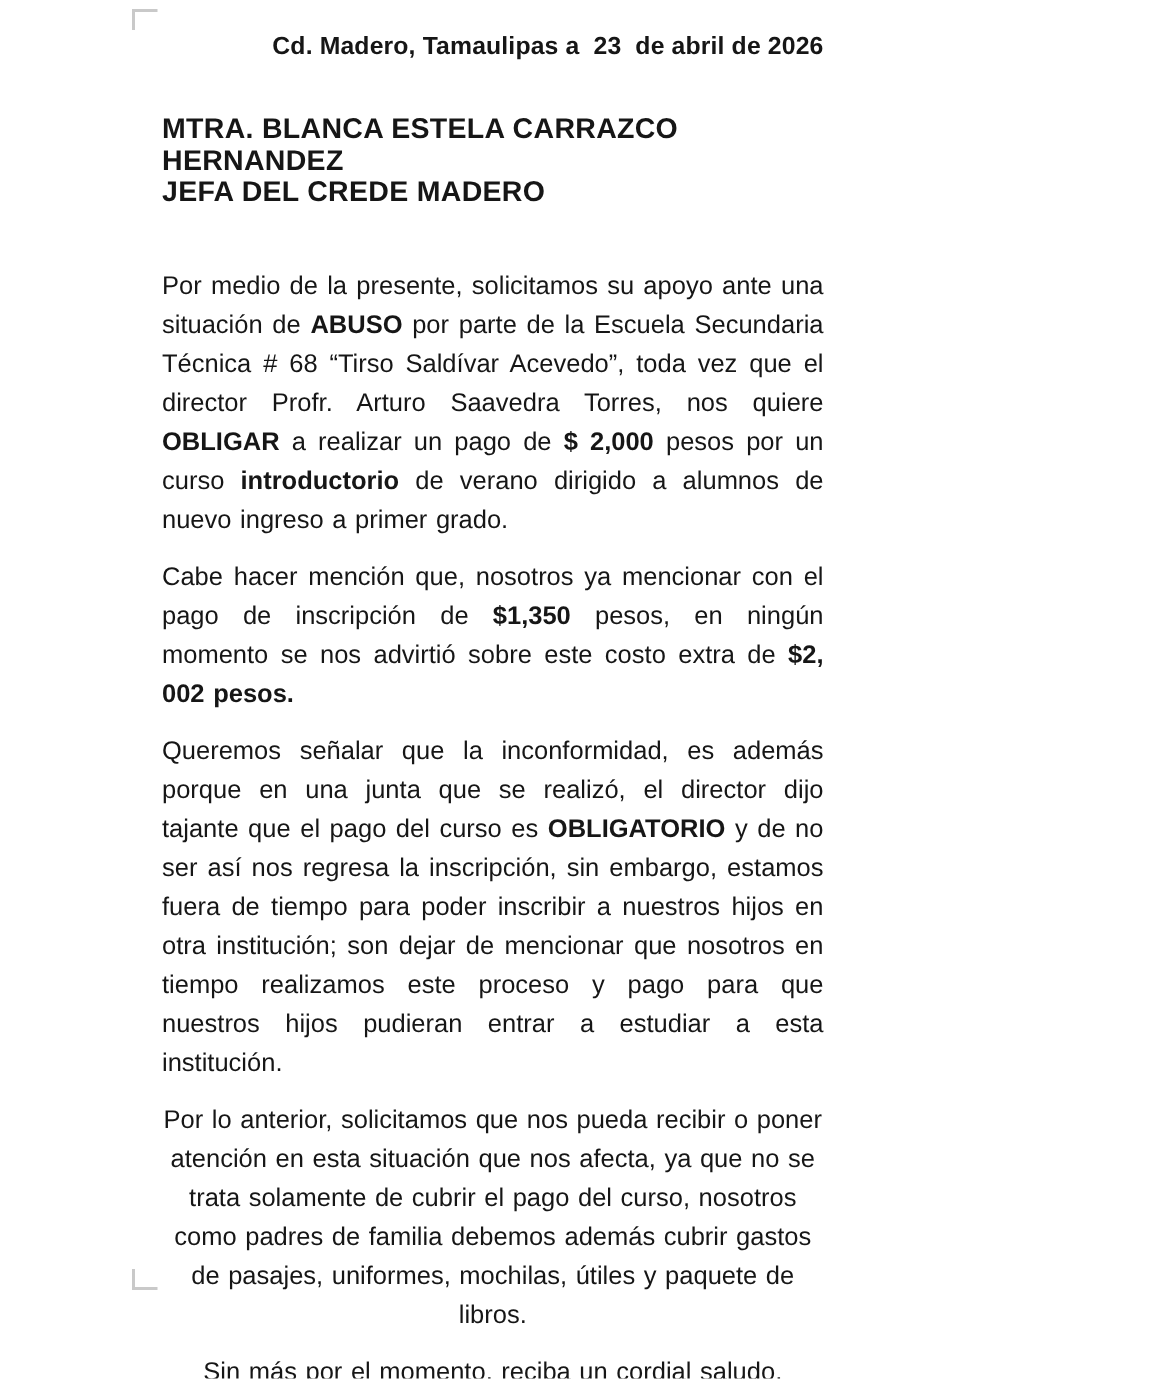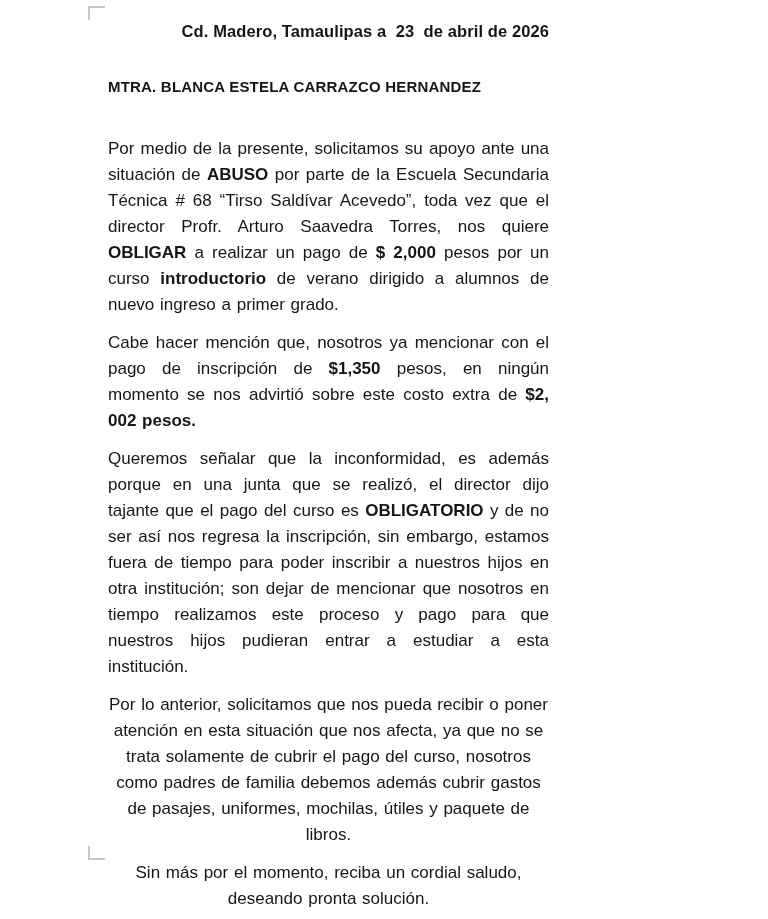--- a/index.html
+++ b/index.html
@@ -30,21 +30,21 @@
     font-weight: 700;
     font-size: 16.5px;
     line-height: 22px;
     text-align: right;
     white-space: pre-wrap;
     letter-spacing: 0.1px;
   }
   .recipient {
     margin-top: 34px;
     font-weight: 700;
-    font-size: 15px;
+    font-size: 19px;
     line-height: 21px;
     letter-spacing: 0.2px;
   }
   .body-text { margin-top: 39px; }
   .para {
     font-size: 17px;
     line-height: 26px;
     margin: 0 0 12px 0;
     word-spacing: 1px;
     text-align: center;
@@ -59,20 +59,21 @@
 
   <span class="corner tl"></span>
   <span class="corner tr"></span>
   <span class="corner bl"></span>
   <span class="corner br"></span>
 
   <div class="dateline">Cd. Madero, Tamaulipas a  23  de abril de 2026</div>
 
   <div class="recipient">
     <div>MTRA. BLANCA ESTELA CARRAZCO HERNANDEZ</div>
+    <div>JEFA DEL CREDE MADERO</div>
   </div>
 
   <div class="body-text">
 
     <p class="para justify"><span>Por medio de la presente, solicitamos su apoyo ante una situación de </span><span class="b">ABUSO</span><span> por parte de la Escuela Secundaria Técnica # 68 “Tirso Saldívar Acevedo”, toda vez que el director Profr. Arturo Saavedra Torres, nos quiere </span><span class="b">OBLIGAR</span><span> a realizar un pago de </span><span class="b">$ 2,000</span><span> pesos por un curso </span><span class="b">introductorio</span><span> de verano dirigido a alumnos de nuevo ingreso a primer grado.</span></p>
 
     <p class="para justify"><span>Cabe hacer mención que, nosotros ya mencionar con el pago de inscripción de </span><span class="b">$1,350</span><span> pesos, en ningún momento se nos advirtió sobre este costo extra de </span><span class="b">$2, 002 pesos.</span></p>
 
     <p class="para justify"><span>Queremos señalar que la inconformidad, es además porque en una junta que se realizó, el director dijo tajante que el pago del curso es </span><span class="b">OBLIGATORIO</span><span> y de no ser así nos regresa la inscripción, sin embargo, estamos fuera de tiempo para poder inscribir a nuestros hijos en otra institución; son dejar de mencionar que nosotros en tiempo realizamos este proceso y pago para que nuestros hijos pudieran entrar a estudiar a esta institución.</span></p>
 

